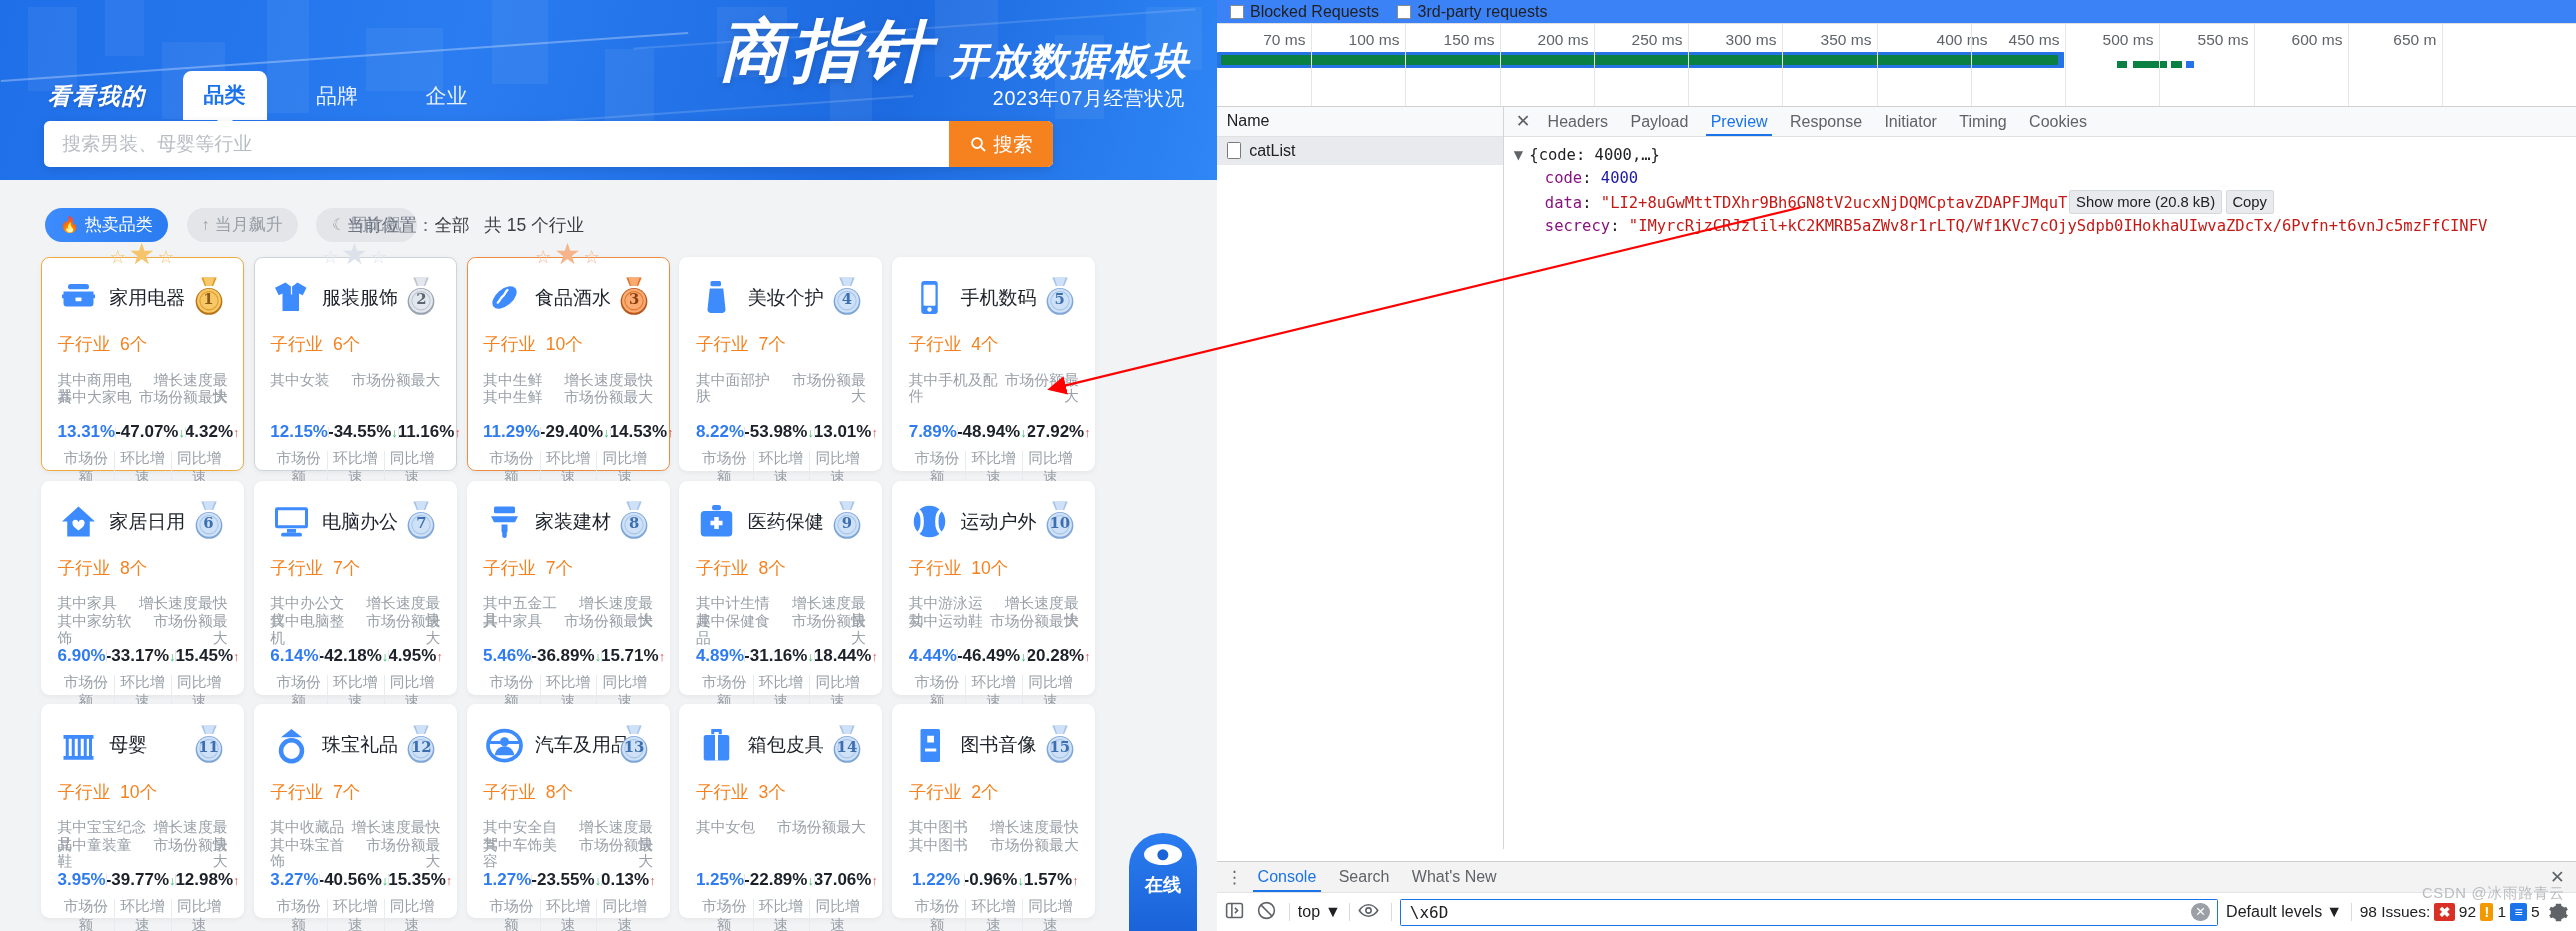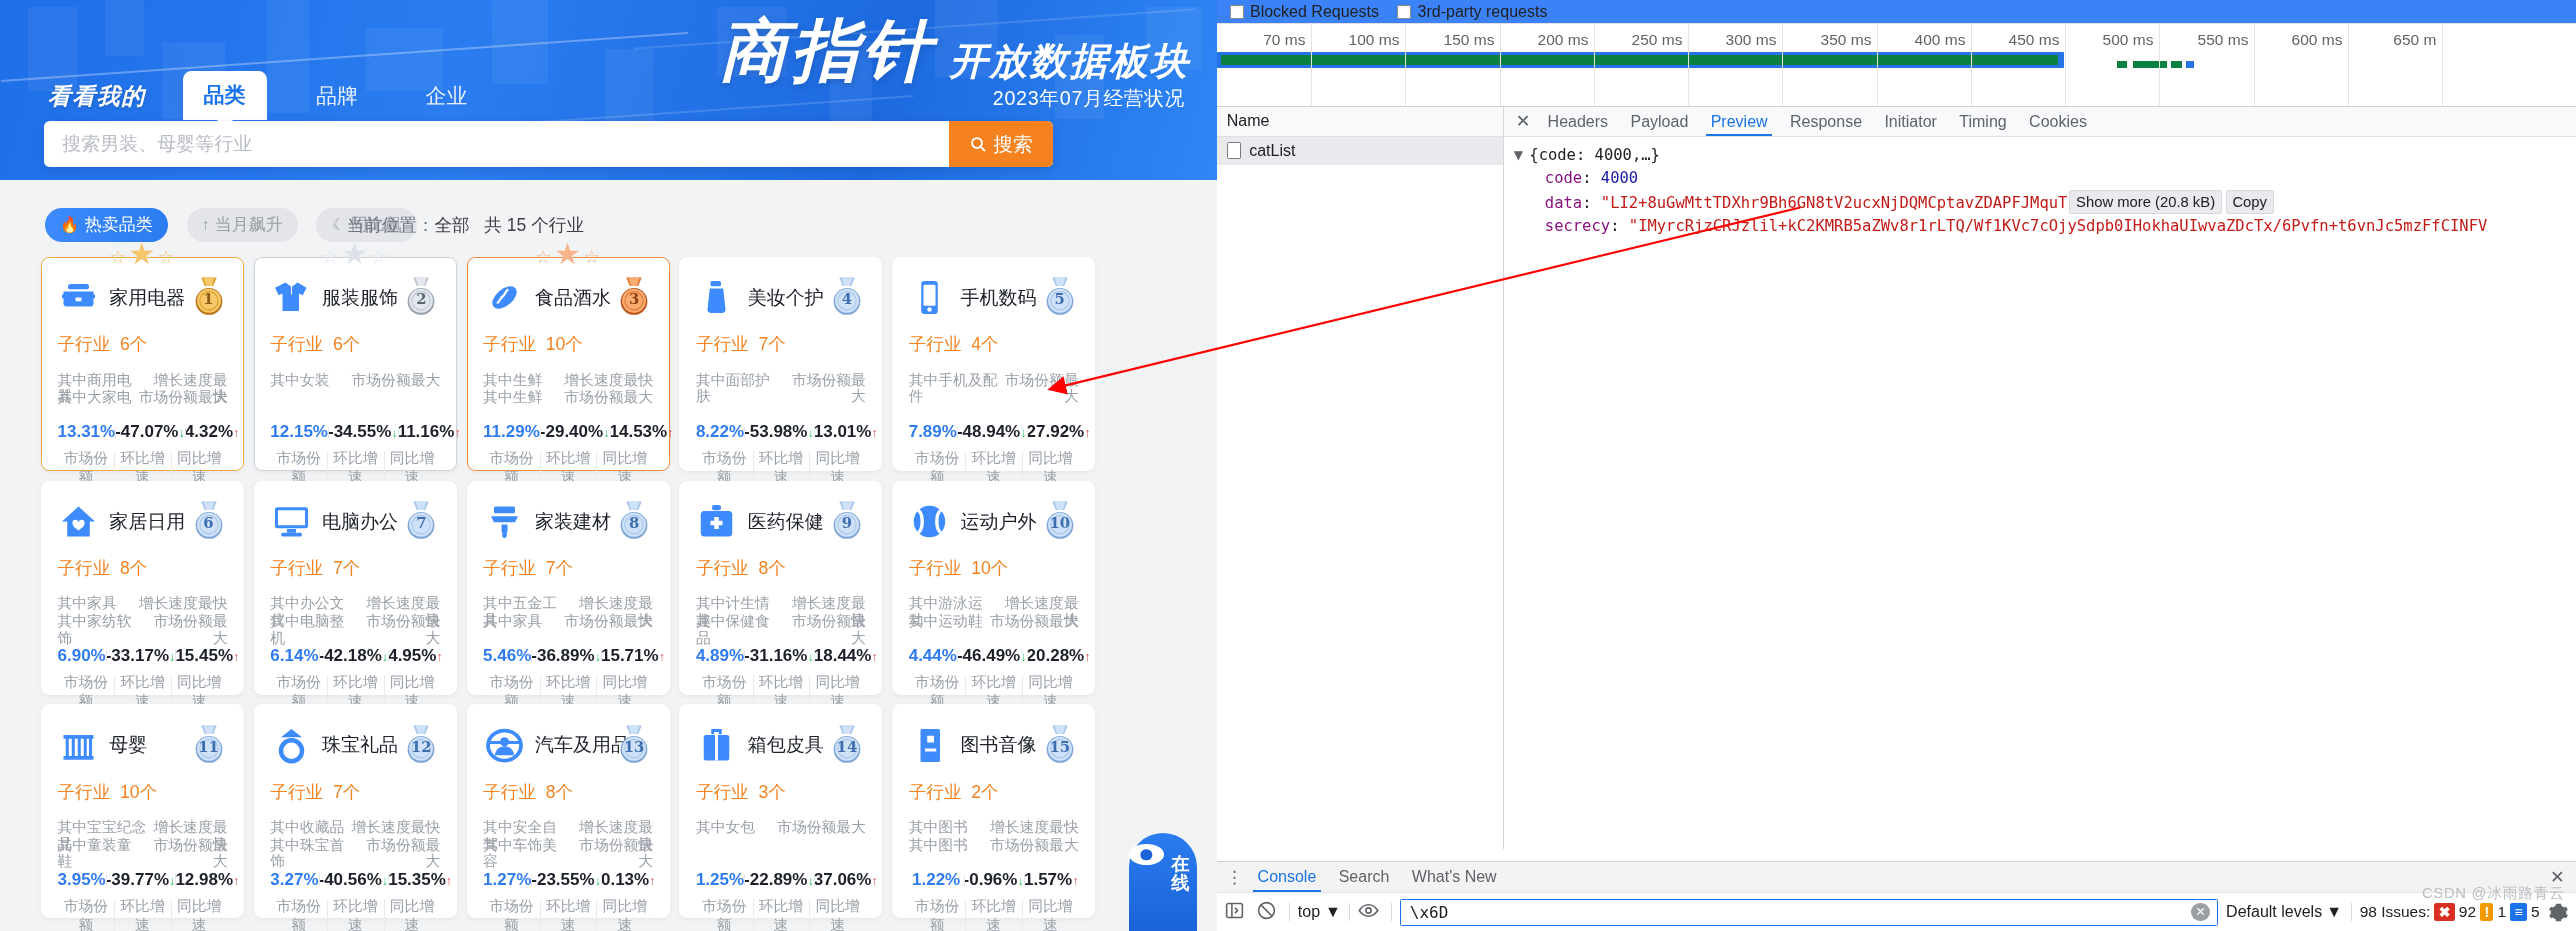--- a/index.html
+++ b/index.html
@@ -206,21 +206,21 @@
     background: linear-gradient(90deg,#2fd0d8 0%,#2a8cf0 60%,#2070e8 100%);
     color: #ffffff;
   }
 
   
   .fab {
     position: absolute; left: 1129px; top: 833px;
     width: 68px; height: 98px;
     background: linear-gradient(180deg,#2a7cf0,#1a63d8);
     border-radius: 34px 34px 0 0;
-    display: flex; flex-direction: row; align-items: flex-start;
+    display: flex; flex-direction: column; align-items: center;
     padding-top: 11.3px; color: #fff;
   }
   .fab .eye {
     width: 38px; height: 21px; border-radius: 50%;
     background: #ffffff; position: relative;
   }
   .fab .eye:after {
     content: ""; position: absolute; left: 50%; top: 50%;
     transform: translate(-50%,-50%);
     width: 11.3px; height: 11.3px; border-radius: 50%; background: #1a63d8;
@@ -1121,21 +1121,21 @@
 
     <div class="dt-timeline">
       <div class="tl-ticklabels" id="tl-ticks">
           <div class="tl-tick" style="left: 94px;">70 ms</div>
           <div class="tl-tick" style="left: 188px;">100 ms</div>
           <div class="tl-tick" style="left: 283px;">150 ms</div>
           <div class="tl-tick" style="left: 377px;">200 ms</div>
           <div class="tl-tick" style="left: 471px;">250 ms</div>
           <div class="tl-tick" style="left: 565px;">300 ms</div>
           <div class="tl-tick" style="left: 660px;">350 ms</div>
-          <div class="tl-tick" style="left: 754px;">400 ms</div>
+          <div class="tl-tick" style="left: 776px;">400 ms</div>
           <div class="tl-tick" style="left: 848px;">450 ms</div>
           <div class="tl-tick" style="left: 942px;">500 ms</div>
           <div class="tl-tick" style="left: 1037px;">550 ms</div>
           <div class="tl-tick" style="left: 1131px;">600 ms</div>
           <div class="tl-tick" style="left: 1225px;">650 m</div>
         </div>
       <div class="tl-bar-blue" style="left:0px;top:28px;width:847px;"></div>
       <div class="tl-bar-green" style="left:4.2px;top:31px;width:837px;"></div>
       <div class="tl-chunk" style="left:900px;top:37px;width:9.8px;background:#0b8043;"></div>
       <div class="tl-chunk" style="left:916px;top:37px;width:34px;background:#0b8043;"></div>

